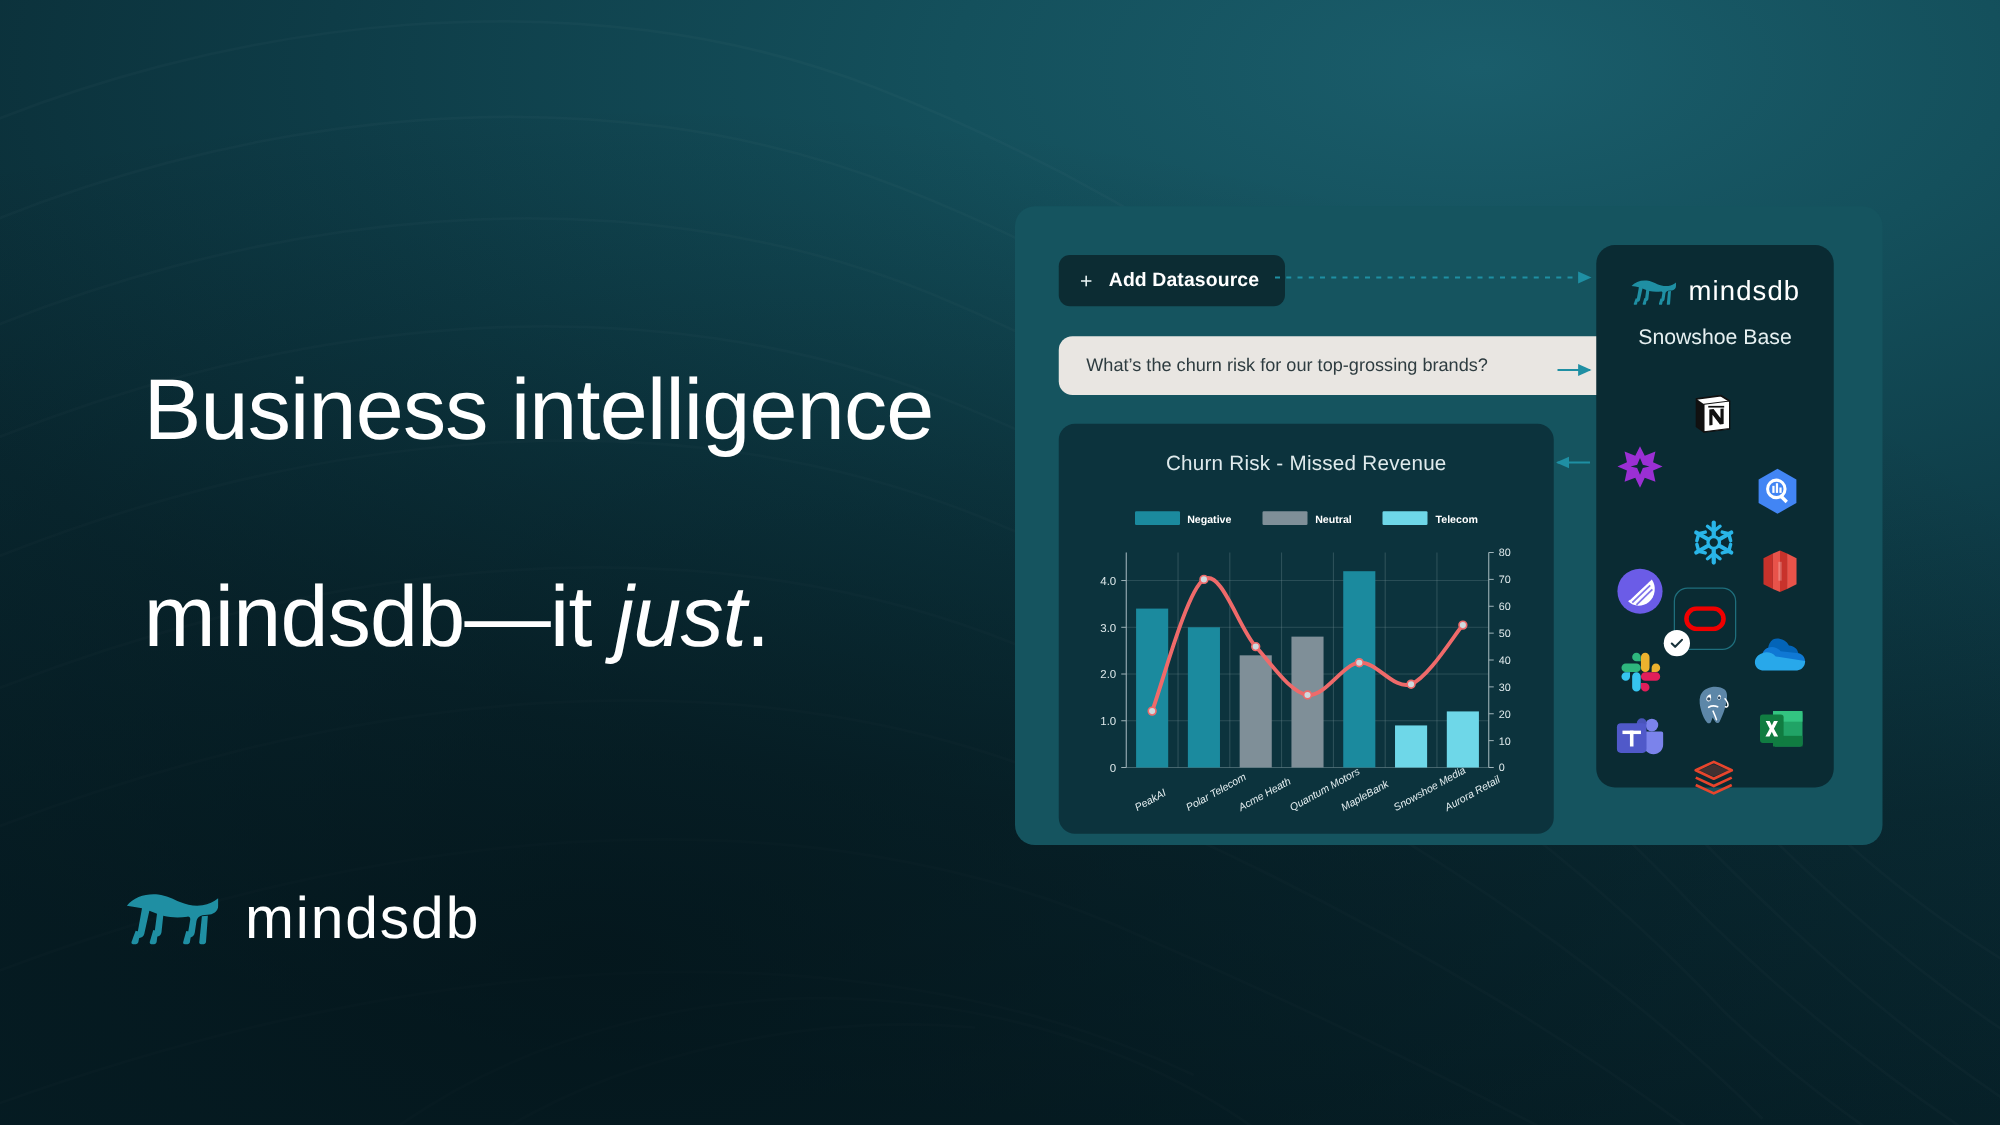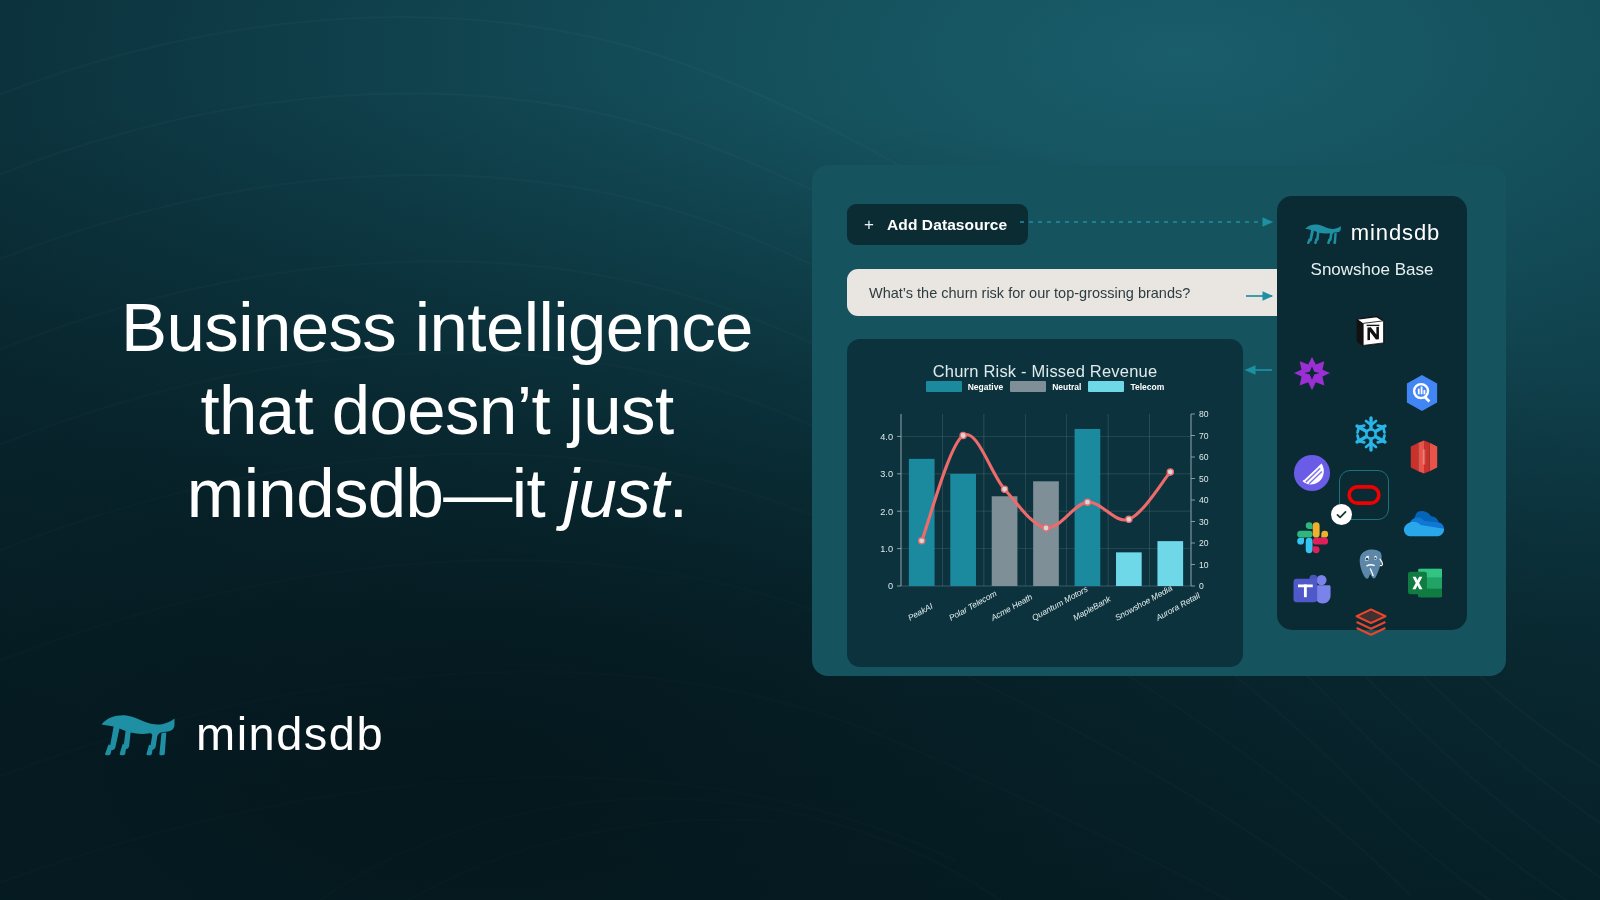--- a/index.html
+++ b/index.html
@@ -18,24 +18,24 @@
       linear-gradient(200deg, #15535f 0%, #0b2e38 55%, #072128 100%);
   }
   #bg-contours { position: absolute; inset: 0; opacity: .5; }
   #bg-vignette {
     position: absolute; inset: 0;
     background: radial-gradient(115% 105% at 30% 85%, rgba(3,18,23,.72) 0%, rgba(3,18,23,.30) 42%, rgba(0,0,0,0) 72%);
   }
 
   
   #headline {
-    position: absolute; left: 92px; top: 286px; width: 690px;
+    position: absolute; left: 115px; top: 286px; width: 690px;
     color: #ffffff;
     font-size: 69px; line-height: 83px;
-    font-weight: 400; letter-spacing: -.6px; text-align: center;
+    font-weight: 400; letter-spacing: -.6px;
   }
   #headline .em { font-style: italic; }
 
   #brand-lockup {
     position: absolute; left: 99px; top: 710px;
     display: flex; align-items: center; gap: 19px;
   }
   #brand-wordmark {
     color: #fff; font-size: 47px; font-weight: 300;
     letter-spacing: 1.5px; line-height: 1;
@@ -72,21 +72,21 @@
     width: 396px; height: 328px;
     background: #0c333d; border-radius: 13px;
   }
   #chart-title {
     text-align: center; color: #dfeaec;
     font-size: 16.5px; font-weight: 400;
     margin-top: 23px; letter-spacing: .2px;
   }
   #chart-legend {
     display: flex; justify-content: center; align-items: center;
-    gap: 7px; margin-top: 0;
+    gap: 25px; margin-top: 28px;
   }
   .legend-entry { display: flex; align-items: center; gap: 6px; }
   .legend-swatch { width: 36px; height: 11px; border-radius: 1px; }
   .legend-label { color: #fff; font-size: 8.5px; font-weight: 700; }
 
   #plot-wrap { position: relative; margin: 10px 0 0 0; height: 210px; }
   #plot-svg { display: block; }
 
   #xtick-layer { position: relative; height: 58px; margin-top: 2px; }
   .xtick {
@@ -136,21 +136,21 @@
     <path d="M-60,800 C290,655 645,625 915,750 C1145,850 1340,955 1470,1040"></path>
     <path d="M-60,905 C310,760 680,730 955,860"></path>
     <path d="M320,900 C420,830 560,790 700,800 C840,810 950,860 1020,915"></path>
     <path d="M400,905 C500,845 640,810 780,822"></path>
   </g>
 </svg>
 <div id="bg-vignette"></div>
 
 <h1 id="headline">
   <span>Business intelligence</span><br>
-  <span>that doesn’t just</span><br>
+  <br>
   <span>mindsdb—it </span><span class="em">just</span><span>.</span>
 </h1>
 
 <div id="brand-lockup">
   <svg width="78" height="46" viewBox="0 0 78 46">
     <path fill="#1f8fa3" d="M2.5,13.5 C8,6.5 18,3.5 27.5,4.5 C34,5.2 39.5,8.2 45,10.5
       C51,13 57,14.2 63,13.2 C68,12.4 72,10.2 75.5,7.5 L75.5,13.8
       C75.5,17.5 72.5,20.2 68.8,20.6 L63,21.2
       C60.5,21.5 58.6,23.4 58.2,25.8 L56.8,35.2 C56.5,37.4 54.6,39 52.4,39
       L50.8,39 L53.2,24.5 C53.4,23.2 52.3,22.1 51,22.3

